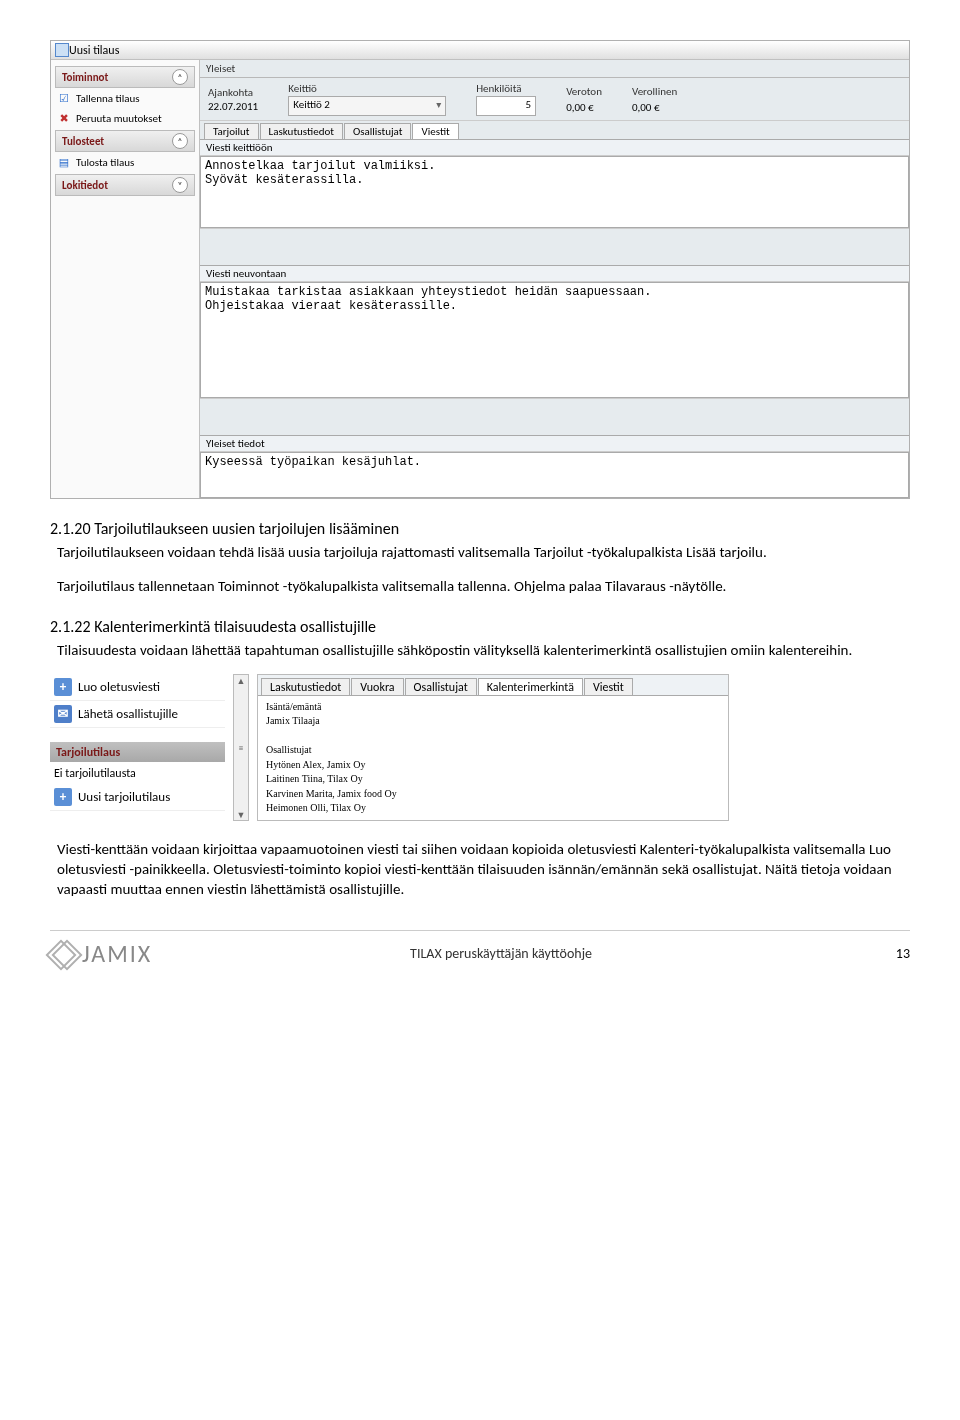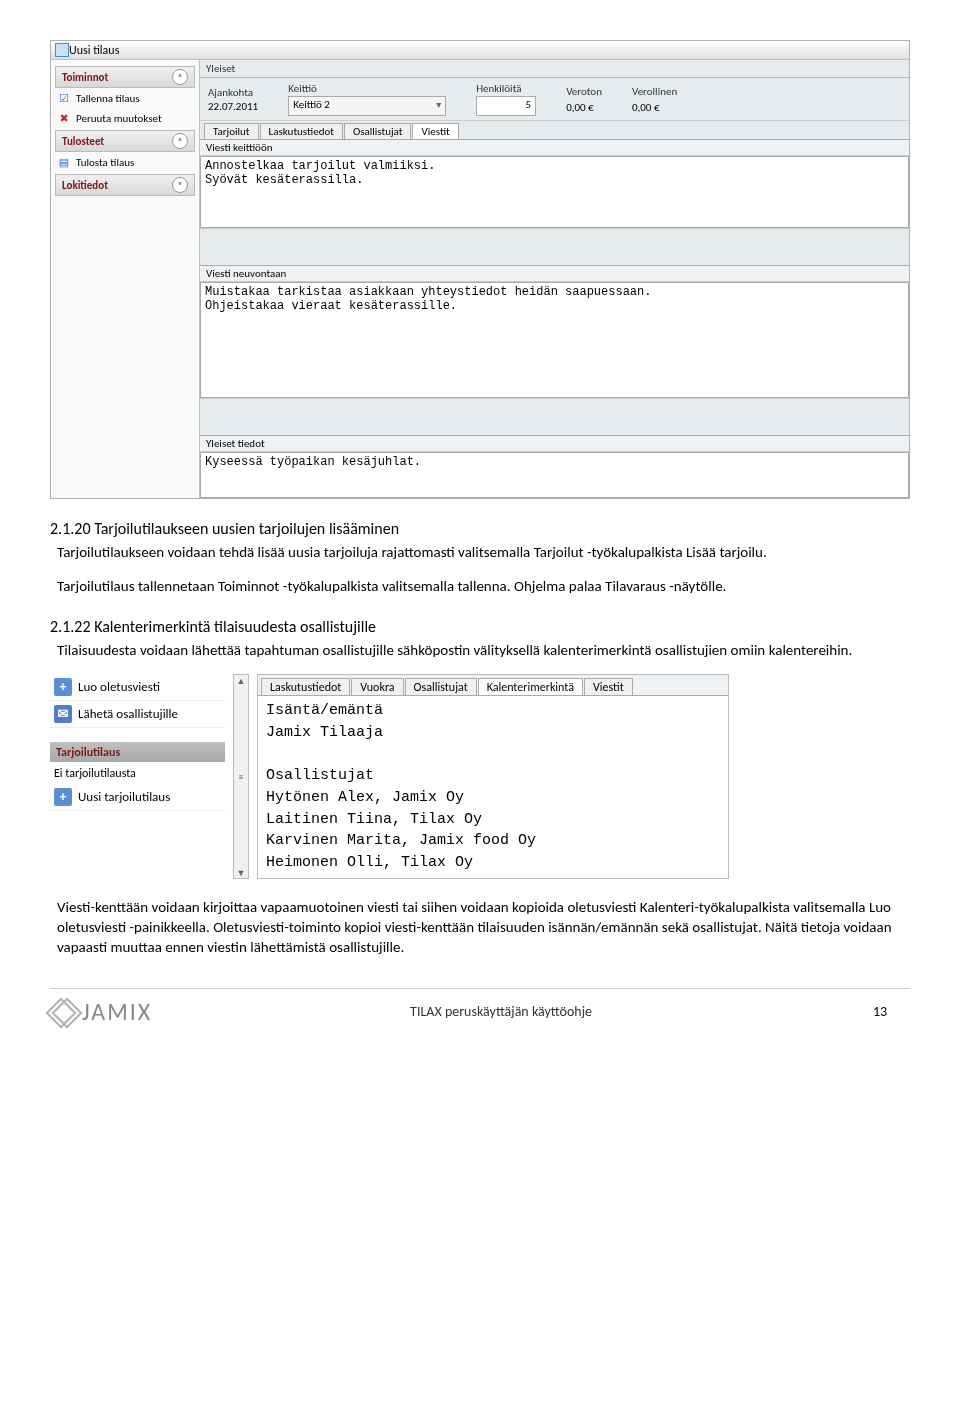--- a/index.html
+++ b/index.html
@@ -39,31 +39,31 @@
 .fig2-left{width:175px}
 .fig2-left .li{display:flex;align-items:center;gap:6px;padding:4px 4px;font-size:13px;border-bottom:1px solid #eee}
 .sq-ico{width:18px;height:18px;background:#5a8fd6;color:#fff;display:inline-flex;align-items:center;justify-content:center;font-size:13px;font-weight:bold;border-radius:2px}
 .sq-ico.env{background:#4f7fc9}
 .fig2-left .dark{background:linear-gradient(#c0c0c0,#a8a8a8);color:#7a1818;font-weight:bold;font-size:12px;padding:3px 6px}
 .fig2-left .plain{font-size:12px;padding:4px 4px}
 .scroll-fake{display:flex;flex-direction:column;align-items:center;justify-content:space-between;width:14px;border:1px solid #bbb;background:#f0f0f0;font-size:9px;color:#666}
 .fig2-right{border:1px solid #bbb;background:#eef2f5;font-size:13px;flex:1;max-width:470px}
 .fig2-tabs{display:flex;gap:1px;padding:3px 3px 0 3px}
 .fig2-tabs .tab{font-size:12px}
-.fig2-body{background:#fff;border-top:1px solid #aaa;padding:4px 8px;font-family:Liberation Mono, monospace;font-size:15px;line-height:1.45;white-space:pre}
+.fig2-body{background:#fff;border-top:1px solid #aaa;padding:4px 8px;font-family:Liberation Serif, serif;font-size:10px;line-height:1.45;white-space:pre}
 .viesti-lbl{font-size:12px;padding:1px 6px;background:#eef2f5}
 
 .footer{display:flex;align-items:center;gap:12px;border-top:1px solid #ccc;margin-top:30px;padding:8px 0 10px 0}
 .logo{display:flex;align-items:center;gap:6px;color:#888;font-size:24px;letter-spacing:2px;font-weight:300}
 .logo-shape{width:26px;height:26px;position:relative}
 .logo-shape::before,.logo-shape::after{content:"";position:absolute;width:18px;height:18px;border:2px solid #b0b0b0;transform:rotate(45deg)}
 .logo-shape::before{left:0;top:4px}
 .logo-shape::after{left:6px;top:4px}
 .footer-center{flex:1;text-align:center;font-size:14px;color:#333}
-.footer-right{width:60px;text-align:center;font-size:14px}
+.footer-right{width:60px;text-align:right;font-size:14px}
 </style>
 </head>
 <body>
 
 <div class="page">
 
 <div class="app">
  <div class="titlebar">
   <span class="icon-sq"></span>
   <span>Uusi tilaus</span>

